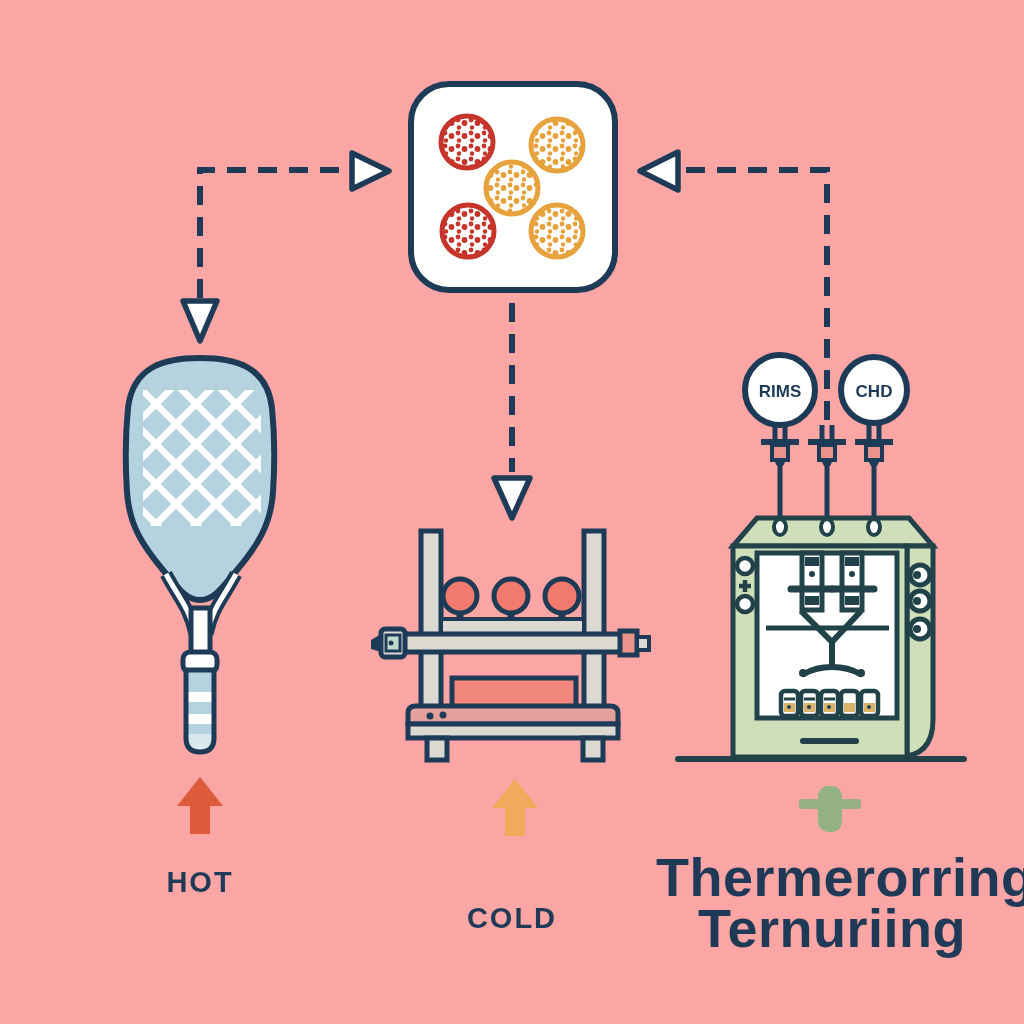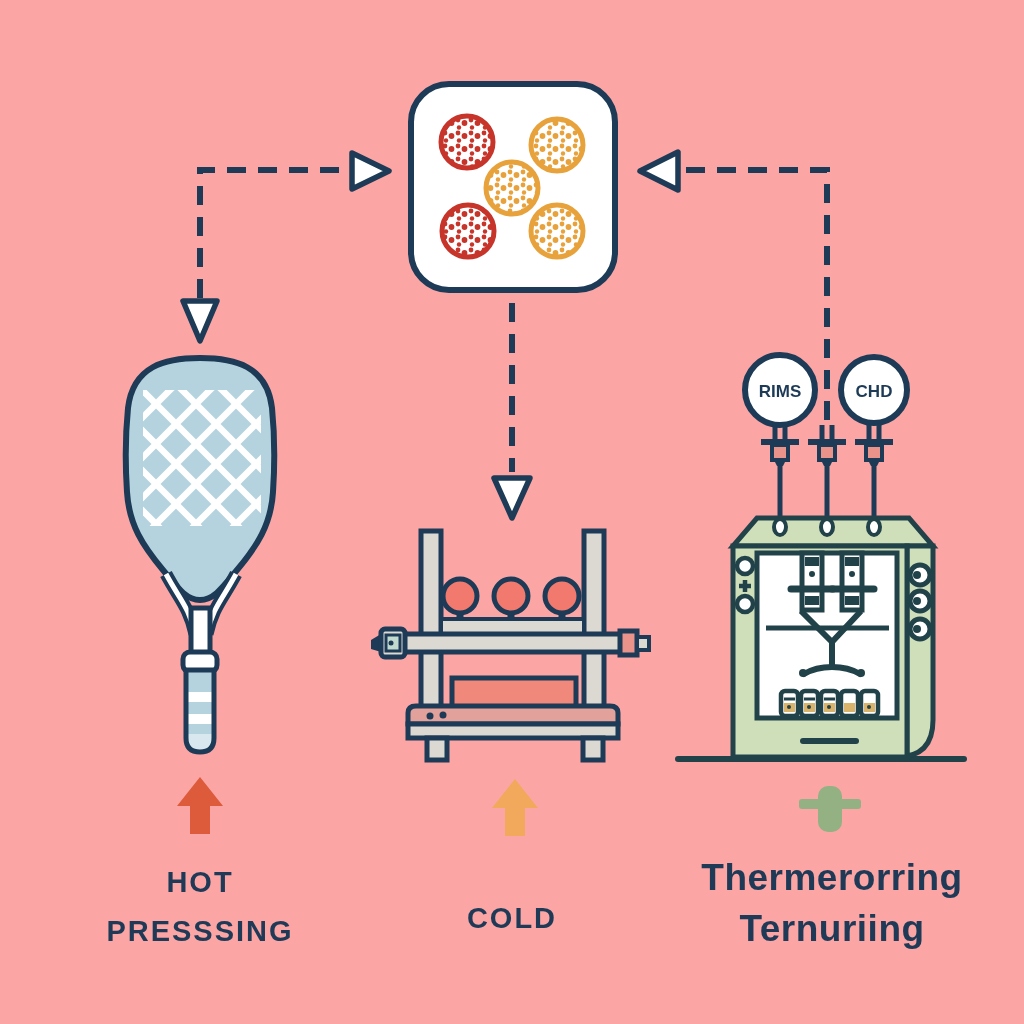--- a/index.html
+++ b/index.html
@@ -48,21 +48,21 @@
   .fPRed{fill:var(--particle-red);}
   .fPOr{fill:var(--particle-orange);}
   .sPRed{stroke:var(--particle-red);}
   .sPOr{stroke:var(--particle-orange);}
   .dash{stroke:var(--outline-navy);stroke-width:6;fill:none;stroke-dasharray:19 12;}
   .head{fill:#ffffff;stroke:var(--outline-navy);stroke-width:5.5;stroke-linejoin:round;}
   .gaugeTxt{font-family:"Liberation Sans",sans-serif;font-weight:bold;font-size:17px;
             fill:var(--outline-navy);text-anchor:middle;}
   .proc-label{position:absolute;text-align:center;color:var(--text-navy);font-weight:bold;}
   .proc-label.caps{font-size:29px;letter-spacing:2px;line-height:49px;}
-  .proc-label.title{font-size:37px;letter-spacing:0.5px;line-height:51px;}
+  .proc-label.title{font-size:54px;letter-spacing:0.5px;line-height:51px;}
 </style>
 </head>
 <body>
 
 <div class="canvas">
 
 <svg width="1024" height="1024" viewBox="0 0 1024 1024">
   <defs>
     <pattern id="dotsRed" width="13" height="13" patternUnits="userSpaceOnUse">
       <circle cx="3" cy="3" r="2.4" class="fPRed"></circle>
@@ -287,21 +287,20 @@
   <polygon class="fRed" points="200,777 223,806 210,806 210,834 190,834 190,806 177,806"></polygon>
   <polygon class="fOrange" points="515,779 538,808 525,808 525,836 505,836 505,808 492,808"></polygon>
   <g>
     <rect x="818" y="786" width="24" height="46" rx="10" class="fGreenT"></rect>
     <rect x="799" y="799" width="62" height="10" rx="3" class="fGreenT"></rect>
   </g>
 </svg>
 
 <div class="proc-label caps" style="left:30px;top:858px;width:340px;">
   <div>HOT</div>
-  <div>PRESSSING</div>
 </div>
 <div class="proc-label caps" style="left:342px;top:894px;width:340px;">
   <div>COLD</div>
 </div>
 <div class="proc-label title" style="left:656px;top:852px;width:352px;">
   <div>Thermerorring</div>
   <div>Ternuriing</div>
 </div>
 
 </div>

